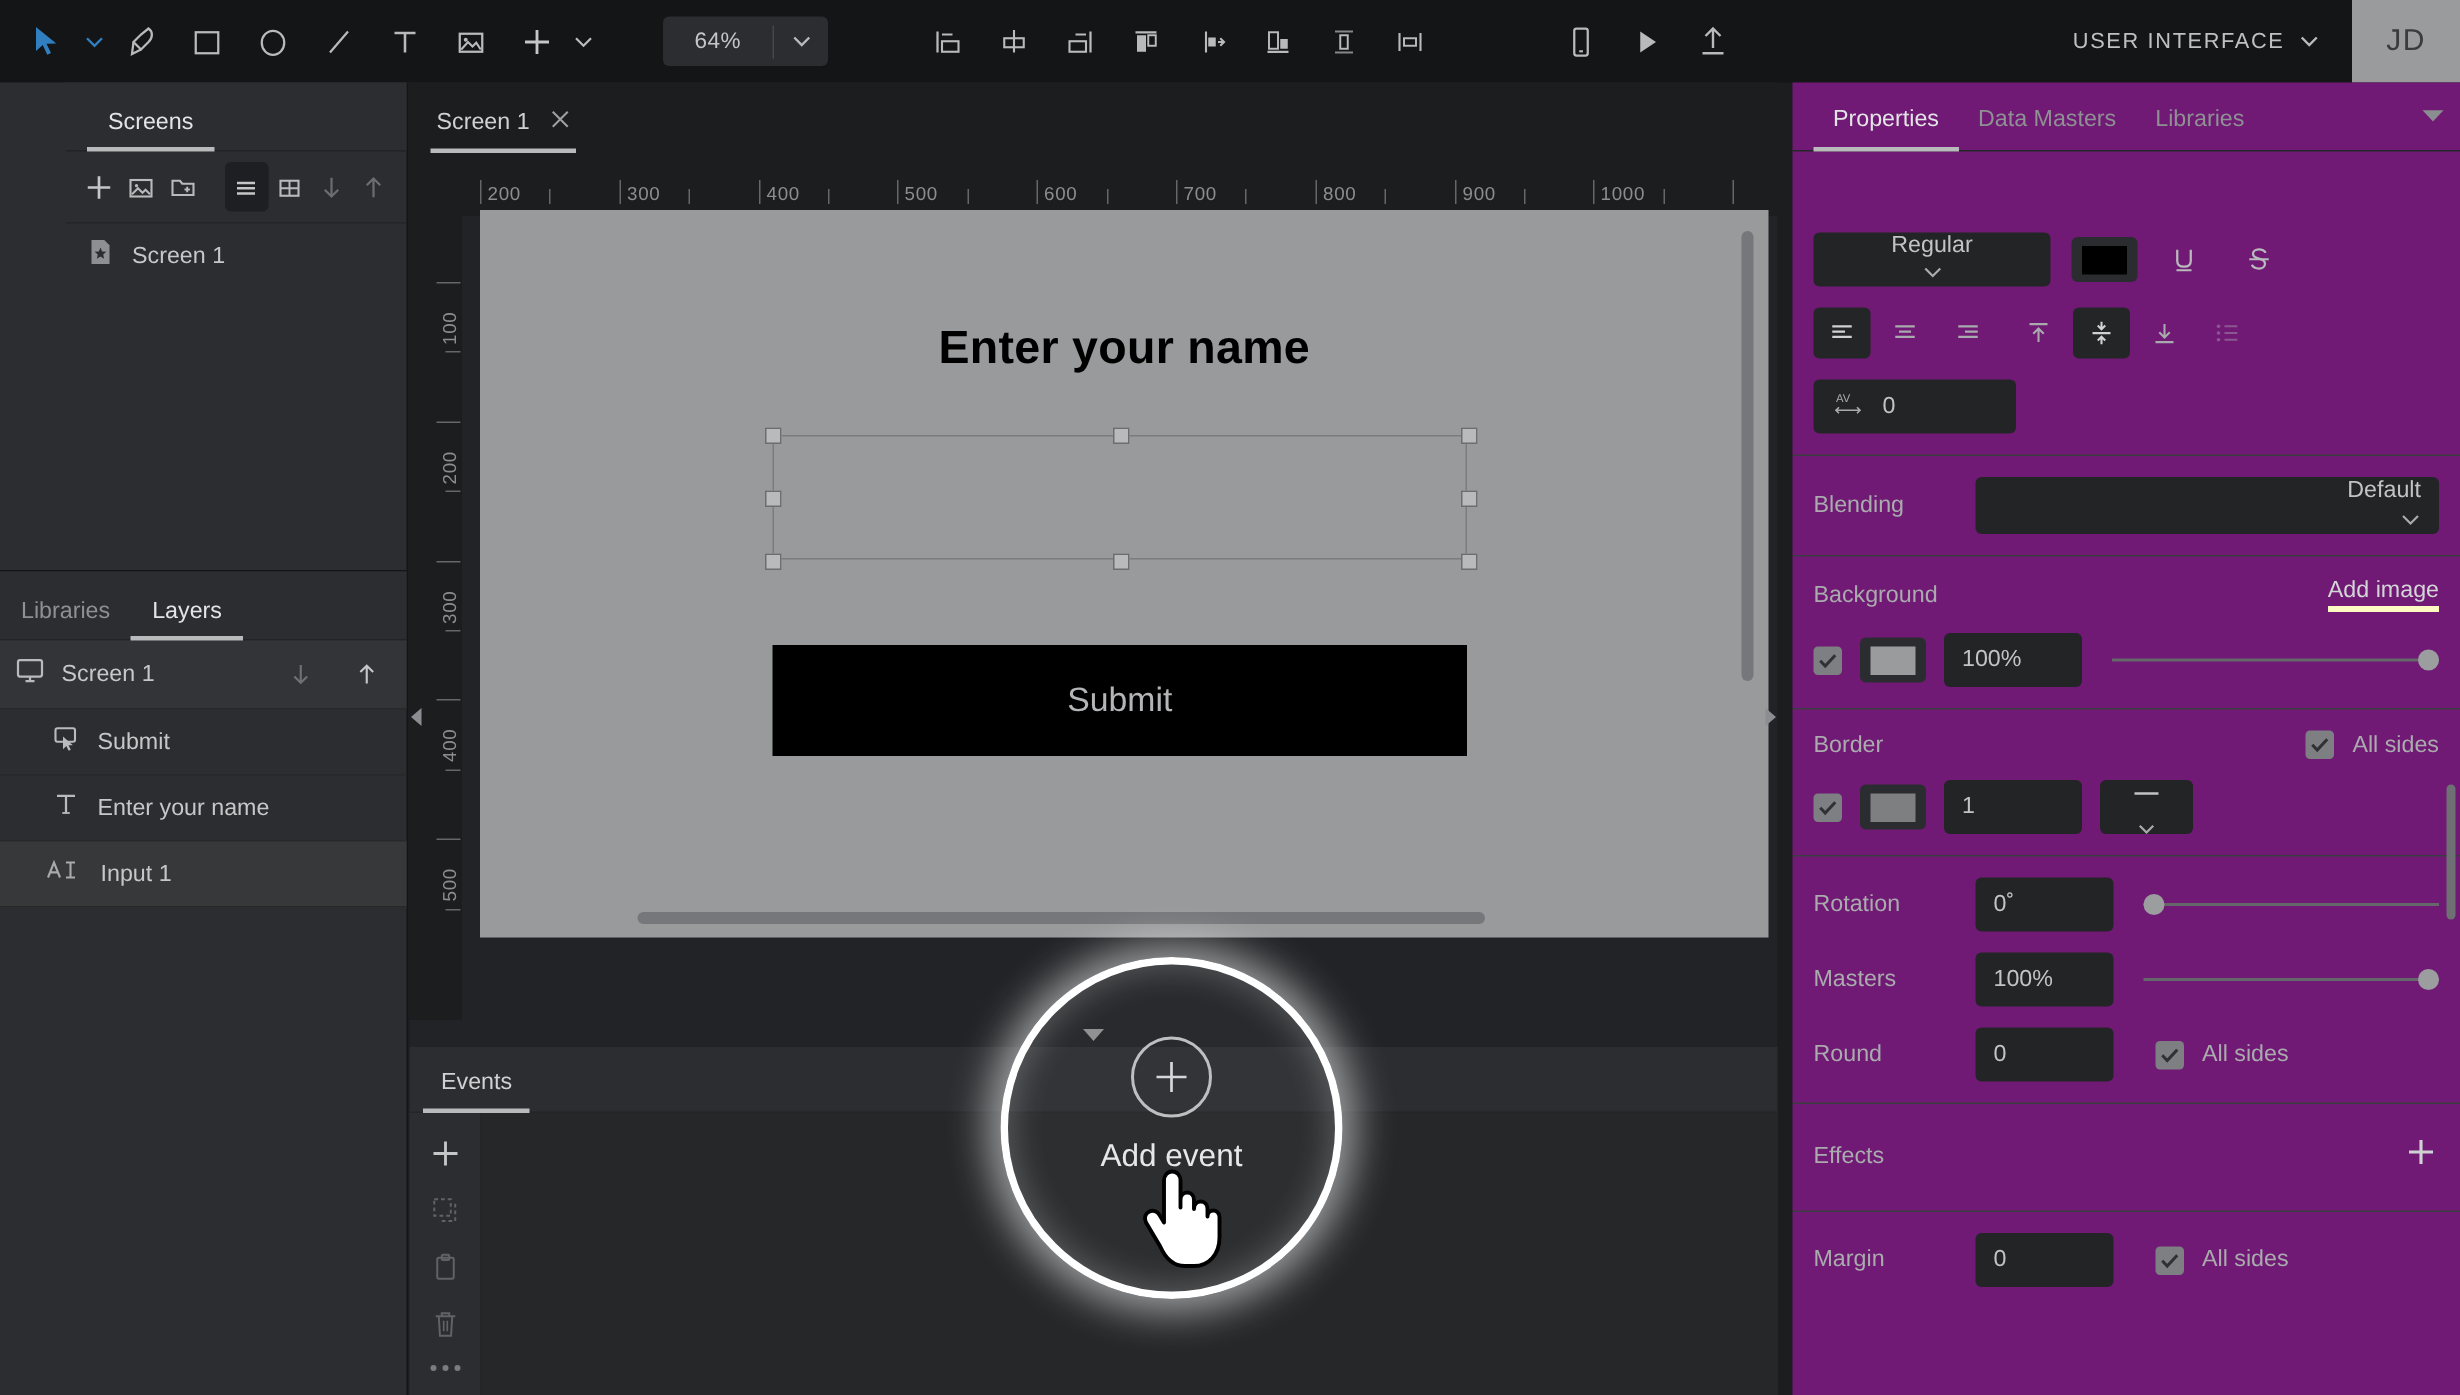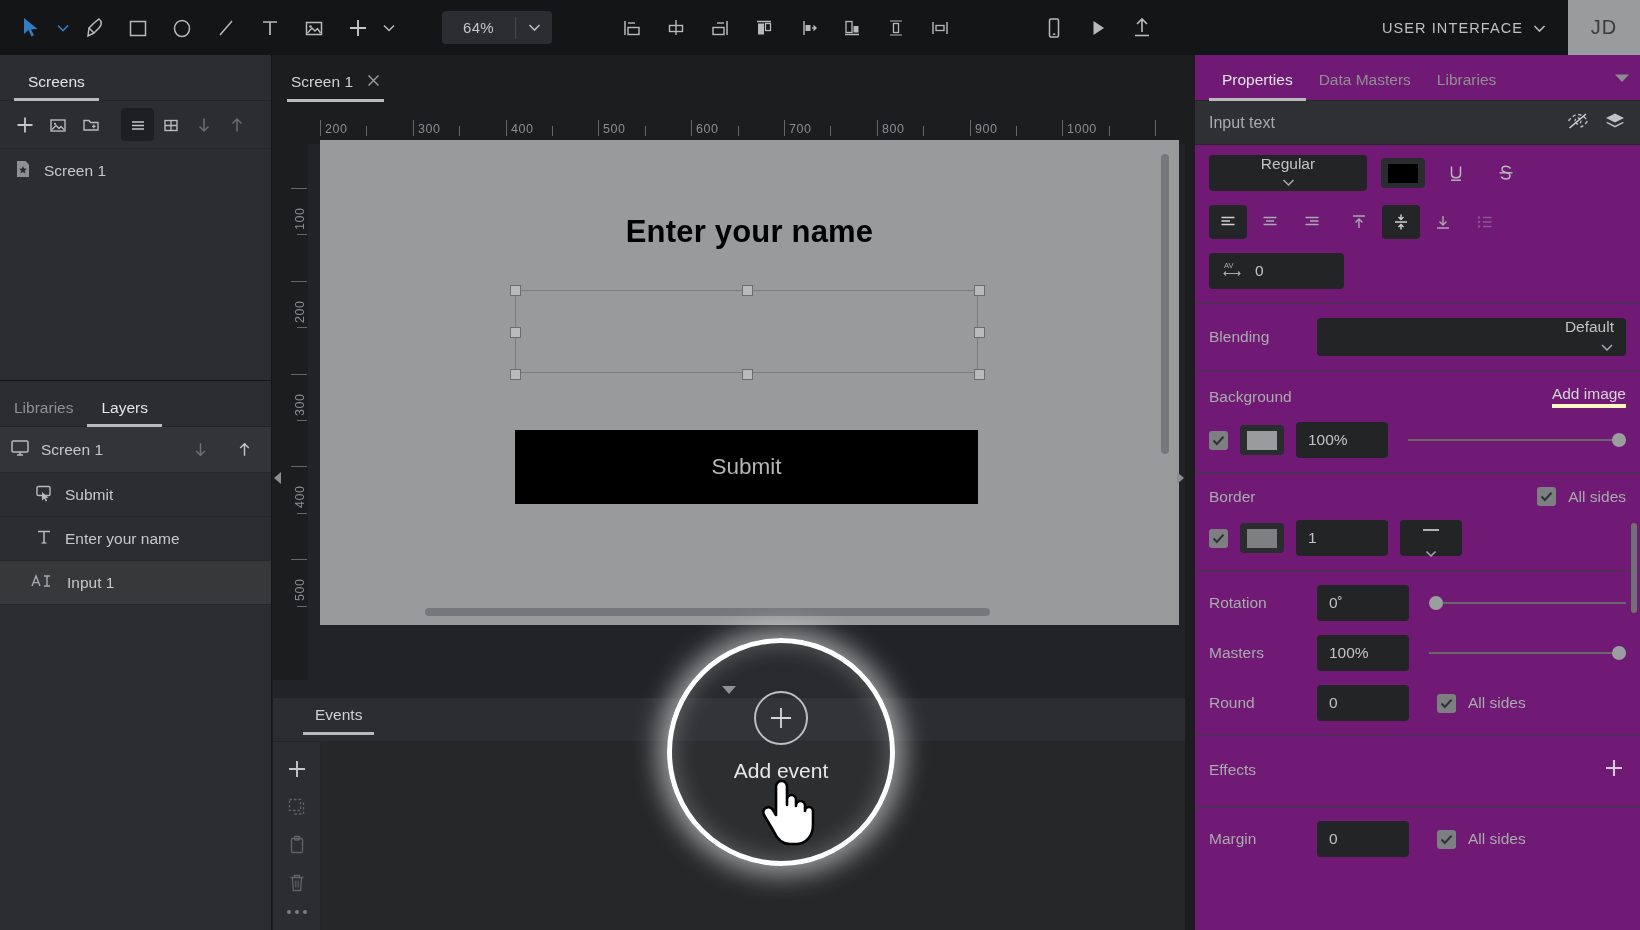--- a/index.html
+++ b/index.html
@@ -53,20 +53,21 @@
     display:flex; align-items:center; justify-content:center;
     color:#3a3b3d; font-size:20px; letter-spacing:1px;
     cursor:pointer;
   }
 
   
   .left-panel {
     position:absolute; left:0; top:55px; width:272px; height:875px;
     background:#2b2d30;
     border-right: 1px solid #141517;
+    padding-left: 44px;
   }
   .panel-tabs {
     height: 46px; display:flex; align-items:flex-end;
     border-bottom: 1px solid #222326;
     background: #2b2d30;
   }
   .panel-tab {
     position:relative; font-size:15.5px; color:#8e9093;
     padding: 0 14px 11px 14px; cursor:pointer; line-height:1;
   }
@@ -181,21 +182,21 @@
   .collapse-arrow {
     position:absolute; left:0; right:0; top:627px; height:16px;
     display:flex; align-items:center; justify-content:center; cursor:pointer;
   }
 
   .events-panel {
     position:absolute; left:0; top:643px; width:912px; height:232px;
     background:#2b2d30;
   }
   .events-tabrow {
-    height:44px; display:flex; align-items:center; padding-left:30px;
+    height:44px; display:flex; align-items:flex-end; padding-left:9px;
     border-bottom:1px solid #232528;
   }
   .events-tab {
     position:relative; font-size:15.5px; color:#d0d1d3;
     padding:0 12px 10px 12px; cursor:pointer;
   }
   .events-tab::after {
     content:""; position:absolute; left:0; right:0; bottom:-1px; height:3px; background:#b9babc;
   }
   .events-body { position:absolute; left:0; top:44px; right:0; bottom:0; display:flex; }
@@ -763,36 +764,20 @@
       <div class="rp-tab">
         <span>Libraries</span>
       </div>
       <div class="rp-tab-caret">
         <svg width="16" height="10" viewBox="0 0 16 10">
             <path d="M1 1.5 L15 1.5 L8 9 Z" fill="#8b8d90"></path>
           </svg>
       </div>
     </div>
 
-    <div class="rp-subhead">
-      <div class="t">Input text</div>
-      <div class="hi">
-        <svg width="24" height="20" viewBox="0 0 24 20">
-            <path d="M2.5 10 C6 5 10 3.5 12 3.5 C15.5 3.5 19.5 6.5 21.5 10 C20 12.5 17.5 15 14.5 16" stroke="#b9babc" stroke-width="1.4" fill="none" stroke-dasharray="3.5 2.5"></path>
-            <circle cx="12" cy="10" r="3" stroke="#b9babc" stroke-width="1.3" fill="none" stroke-dasharray="2.5 2"></circle>
-            <line x1="3.5" y1="17" x2="20" y2="3" stroke="#d0d1d3" stroke-width="1.6"></line>
-          </svg>
-      </div>
-      <div class="hi">
-        <svg width="22" height="20" viewBox="0 0 22 20">
-            <path d="M11 2.5 L20 7 L11 11.5 L2 7 Z" fill="#c0c1c3"></path>
-            <path d="M3.5 11 L11 14.8 L18.5 11 L20 11.8 L11 16.5 L2 11.8 Z" fill="#c0c1c3"></path>
-          </svg>
-      </div>
-    </div>
 
     <div class="rp-scroll">
 
       <div class="rp-sect" style="padding-top:10px;">
         <div class="rp-row">
           <div class="field sel" style="width:158px;">
             <span>Regular</span>
             <span>
               <svg width="13" height="9" viewBox="0 0 13 9">
                   <path d="M1.5 2 L6.5 7 L11.5 2" stroke="#a8aaad" stroke-width="1.5" fill="none"></path>

